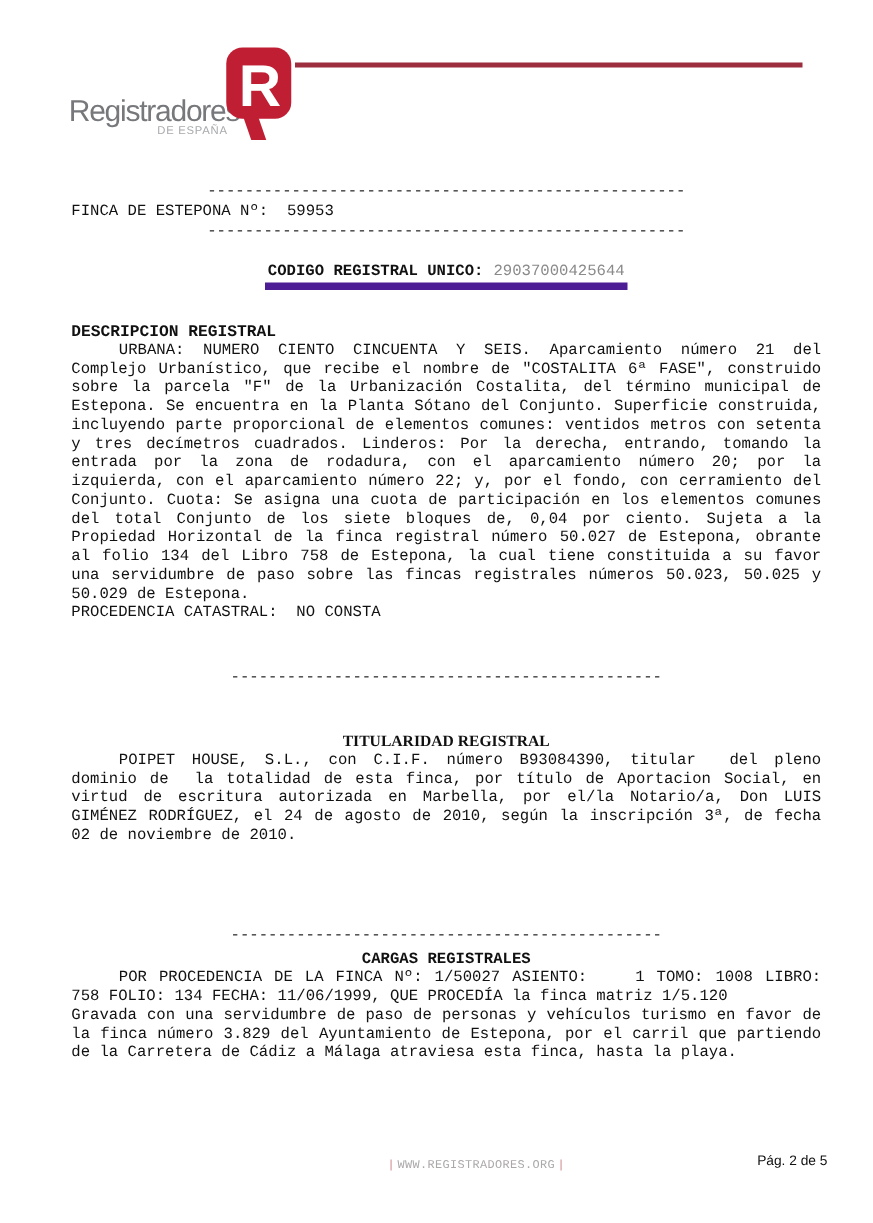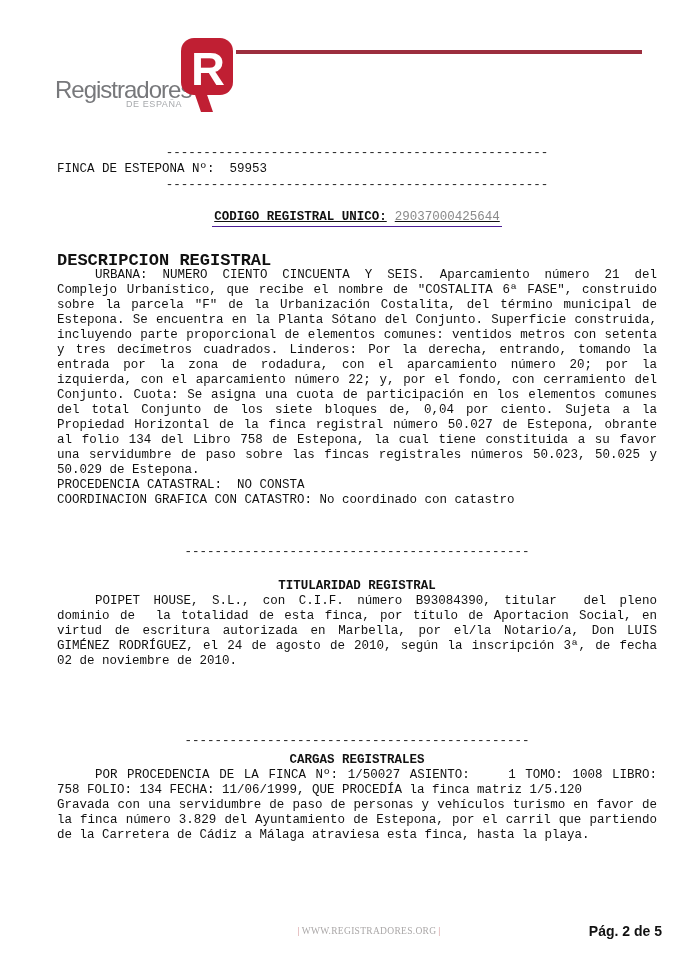--- a/index.html
+++ b/index.html
@@ -26,26 +26,26 @@
   .header-title{
     position:absolute;right:68px;top:78px;
     font-family:"Liberation Sans",sans-serif;font-weight:bold;font-size:16px;
     color:var(--maroon,#9c2e3e);letter-spacing:.2px;
   }
   
   .main{position:absolute;left:57px;top:145px;width:600px;font-size:12.5px;line-height:15px;}
   .sep{line-height:16px;text-align:center;white-space:pre;color:#222;}
   .banner-title{font-weight:normal;text-align:left;white-space:pre;line-height:16px;}
   .codigo{margin-top:17px;text-align:center;}
-  .codigo-inner{display:inline-block;border-bottom:1px solid #4c1d95;padding:0 2px 1px 2px;text-decoration:underline;}
+  .codigo-inner{display:inline-block;border-bottom:6px solid #4c1d95;padding:0 2px 1px 2px;}
   .codigo-label{font-weight:bold;}
   .codigo-value{color:var(--codigo-gray,#8a8a8a);padding-left:8px;}
-  .h-left{margin:26px 0 0 0;font-size:17px;font-weight:bold;line-height:15px;}
+  .h-left{margin:26px 0 0 0;font-size:13px;font-weight:bold;line-height:15px;}
   .h-center{margin:0;font-size:12.5px;font-weight:bold;line-height:15px;text-align:center;}
-  .mt-h-tit{margin-top:19px;}
+  .mt-h-tit{margin-top:36px;font-family:Liberation Serif, serif;}
   .mt-h-car{margin-top:4px;}
   p.body{margin:0;text-align:justify;}
   .indent{text-indent:38px;}
   .p-desc{margin-top:16px;}
   .p-refs{margin-top:8px;}
   .p-tit{margin-top:18px;}
   .p-car1{margin-top:12px;}
   .sep-tit{margin-top:36px;}
   .sep-car{margin-top:64px;}
   b{font-weight:normal;}
@@ -54,28 +54,28 @@
   .barcode{
     width:158px;height:16px;background-color:#fff;
     background-image:
       repeating-linear-gradient(90deg,#141414 0 1px,transparent 1px 3px),
       repeating-linear-gradient(90deg,#141414 0 2px,transparent 2px 9px),
       repeating-linear-gradient(90deg,#141414 0 1px,transparent 1px 13px),
       repeating-linear-gradient(90deg,#141414 0 2px,transparent 2px 23px);
   }
   .csv{font-size:10.5px;font-weight:bold;letter-spacing:.5px;margin-top:1px;color:#111;}
   .website{
-    position:absolute;left:369px;top:926px;transform:translateX(-50%);
-    font-family:Liberation Serif, serif;font-size:9.5px;letter-spacing:.3px;
+    position:absolute;left:381px;top:926px;transform:translateX(-50%);
+    font-family:Liberation Mono, monospace;font-size:9.5px;letter-spacing:.3px;
     color:var(--footer-gray,#aba8a8);white-space:nowrap;
   }
   .website .bar{color:var(--footer-bar-pink,#cf8a8c);padding:0 2px;}
   .pagenum{
     position:absolute;right:36px;top:923px;
-    font-family:"Liberation Sans",sans-serif;font-size:14px;font-weight:bold;color:#111;
+    font-family:"Liberation Sans",sans-serif;font-size:11px;font-weight:normal;color:#111;
   }
 </style>
 </head>
 <body>
 
 <div class="page">
 
   <div class="brand-name">Registradores</div>
   <div class="brand-sub">DE ESPAÑA</div>
   <svg class="logo" viewBox="0 0 58 78" aria-hidden="true">
@@ -94,21 +94,20 @@
     <div class="codigo">
       <span class="codigo-inner">
         <span class="codigo-label">CODIGO REGISTRAL UNICO:</span><span class="codigo-value">29037000425644</span>
       </span>
     </div>
 
     <h2 class="h-left">DESCRIPCION REGISTRAL</h2>
     <p class="body indent p-desc"><b>URBANA</b><span>: NUMERO CIENTO CINCUENTA Y SEIS. Aparcamiento número 21 del </span><b>Complejo Urbanístico</b><span>, que recibe el nombre de </span><b>"COSTALITA 6ª FASE"</b><span>, construido sobre la parcela "F" de la Urbanización Costalita, del término municipal de Estepona. Se encuentra en la Planta Sótano del Conjunto. Superficie construida, incluyendo parte proporcional de elementos comunes: </span><b>ventidos metros con setenta y tres decímetros cuadrados</b><span>. Linderos: Por la derecha, entrando, tomando la entrada por la zona de rodadura, con el aparcamiento número 20; por la izquierda, con el aparcamiento número 22; y, por el fondo, con cerramiento del Conjunto. </span><b>Cuota</b><span>: Se asigna una cuota de participación en los elementos comunes del total Conjunto de los siete bloques de, 0,04 por ciento. Sujeta a la Propiedad Horizontal de la finca registral número 50.027 de Estepona, obrante al folio 134 del Libro 758 de Estepona, la cual tiene constituida a su favor una </span><b>servidumbre de paso</b><span> sobre las fincas registrales números 50.023, 50.025 y 50.029 de Estepona.</span></p>
 
     <p class="body p-refs"><b>PROCEDENCIA CATASTRAL:</b><span>&nbsp; NO CONSTA</span></p>
-    <p class="body"><b>COORDINACION GRAFICA CON CATASTRO</b><span>: No coordinado con catastro</span></p>
 
     <div class="sep sep-tit">----------------------------------------------</div>
     <h3 class="h-center mt-h-tit">TITULARIDAD REGISTRAL</h3>
     <p class="body indent p-tit"><b>POIPET HOUSE, S.L.</b><span>, con C.I.F. número B93084390, titular&nbsp; del pleno dominio de&nbsp; la totalidad de esta finca, por título de Aportacion Social, en virtud de escritura autorizada en Marbella, por el/la Notario/a, Don LUIS GIMÉNEZ RODRÍGUEZ, el 24 de agosto de 2010, según la inscripción 3ª, de fecha 02 de noviembre de 2010.</span></p>
 
     <div class="sep sep-car">----------------------------------------------</div>
     <h3 class="h-center mt-h-car">CARGAS REGISTRALES</h3>
     <p class="body indent p-car1"><span>POR PROCEDENCIA DE LA FINCA Nº: 1/50027 ASIENTO:&nbsp;&nbsp;&nbsp; 1 TOMO: 1008 LIBRO: 758 FOLIO: 134 FECHA: 11/06/1999, QUE PROCEDÍA la finca matriz 1/5.120</span></p>
     <p class="body"><span>Gravada con una </span><b>servidumbre de paso</b><span> de personas y vehículos turismo en favor de la finca número 3.829 del Ayuntamiento de Estepona, por el carril que partiendo de la Carretera de Cádiz a Málaga atraviesa esta finca, hasta la playa.</span></p>
 

